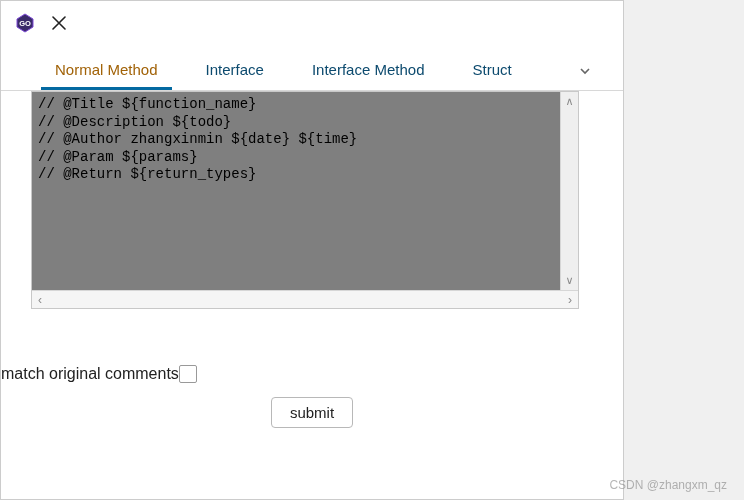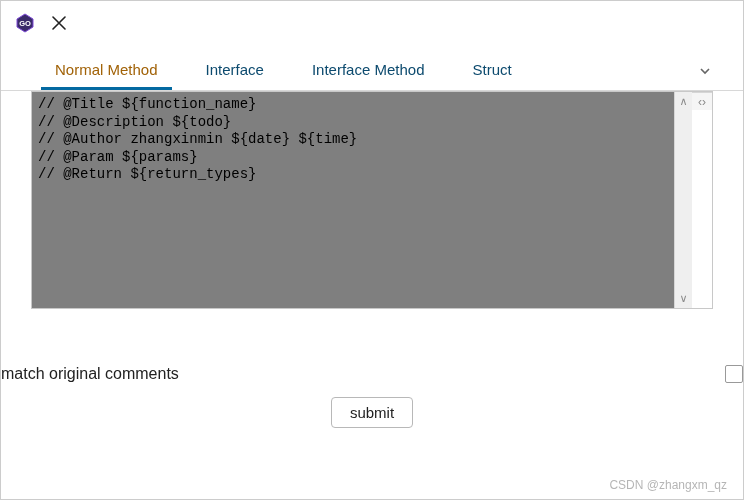--- a/index.html
+++ b/index.html
@@ -6,21 +6,21 @@
 body {
   font-family: "Segoe UI", Arial, sans-serif;
   background: #f0f0f0;
   width: 744px;
   height: 500px;
   overflow: hidden;
 }
 .window {
   background: #fff;
   border: 1px solid #ccc;
-  width: 744px;
+  width: 624px;
   height: 500px;
   display: flex;
   flex-direction: column;
 }
 .titlebar {
   height: 44px;
   display: flex;
   align-items: center;
   padding: 0 14px;
 }
@@ -54,25 +54,25 @@
 .tab.active {
   color: #a16207;
   border-bottom: 3px solid #0369a1;
 }
 .chev {
   margin-left: auto;
   color: #666; font-size: 13px; cursor: pointer;
   padding: 6px 4px 10px 10px;
 }
 .editor-wrap {
-  margin: 0 30px 0 30px;
+  margin: 0 44px 0 30px;
   border: 1px solid #c8c8c8;
   height: 218px;
   display: flex;
-  flex-direction: row;
+  flex-direction: column;
   background: #fff;
 }
 .editor-body {
   flex: 1;
   display: flex;
   min-height: 0;
 }
 .editor-text {
   flex: 1;
   background: #7f7f7f;
@@ -95,21 +95,21 @@
 .vscroll .arrow { color:#8a8a8a; font-size:11px; cursor:pointer; user-select:none; }
 .hscroll {
   height: 18px;
   border-top: 1px solid #d6d6d6;
   background: #f5f5f5;
   display: flex; align-items: center; justify-content: space-between;
   padding: 0 6px;
 }
 .hscroll .arrow { color:#8a8a8a; font-size:12px; cursor:pointer; user-select:none; }
 .match-row {
-  display: flex; align-items: center; justify-content: space-between;
+  display: flex; align-items: center; justify-content: flex-start;
   gap: 0;
   margin-top: 56px;
 }
 .match-label { font-size: 16px; color: #222; }
 .checkbox {
   width: 18px; height: 18px; border: 1px solid #999; border-radius: 2px;
   background:#fff; cursor:pointer;
 }
 .submit-row {
   display:flex; justify-content:center; margin-top: 14px;

